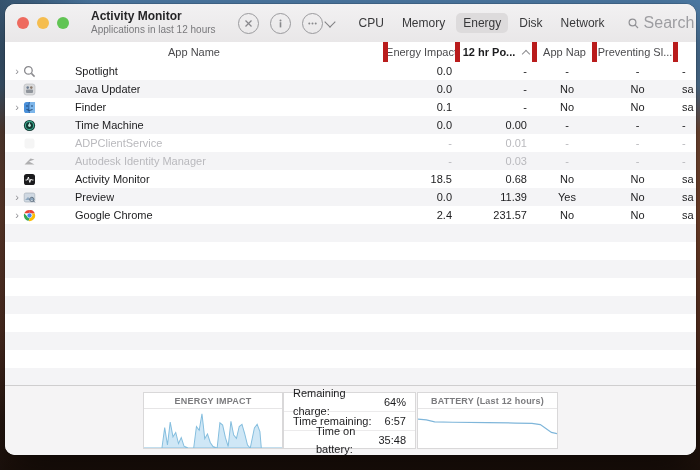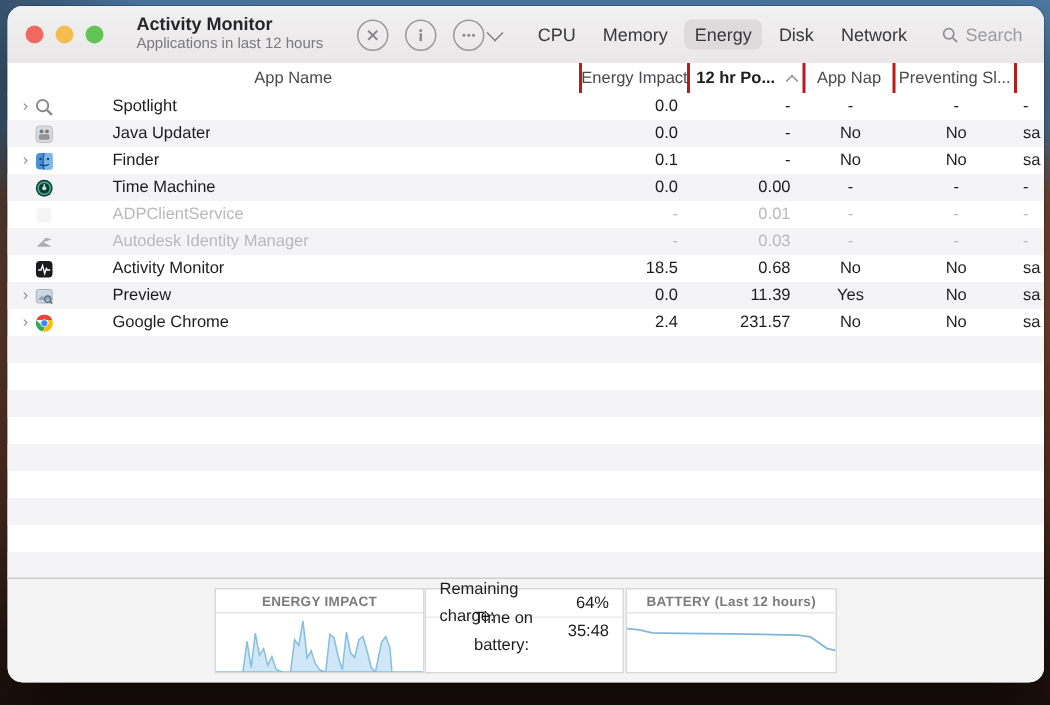--- a/index.html
+++ b/index.html
@@ -34,28 +34,28 @@
   .circle-btn{width:19px;height:19px;border:1.4px solid #9a9a9d;border-radius:50%;
     display:flex;align-items:center;justify-content:center;color:#88888b;}
   .circle-btn svg{display:block}
   .chev{width:7px;height:7px;border-right:1.6px solid #7f7f82;border-bottom:1.6px solid #7f7f82;
     transform:rotate(45deg);margin-left:3px;margin-top:-3px;}
   .tabs{display:flex;align-items:center;gap:4px;margin-left:18px;}
   .tab{font-size:12px;color:#39393b;padding:3px 7px;border-radius:5px;white-space:nowrap;}
   .tab.active{background:#dddbdc;}
   .search{display:flex;align-items:center;margin-left:16px;color:#929296;}
   .search svg{margin-right:5px;}
-  .search-text{font-size:12px;color:#9d9da1;text-align:right;}
+  .search-text{font-size:16px;color:#9d9da1;text-align:right;}
   
   .thead{
     position:absolute;left:0;top:38px;right:0;height:20px;background:#ffffff;
     border-bottom:1px solid #e4e3e4;display:flex;font-size:11px;color:#4a4a4d;
   }
   .th{display:flex;align-items:center;justify-content:center;height:100%;
-    border-right:2px solid #b91c1c;position:relative;box-sizing:border-box;white-space:nowrap;overflow:hidden;}
+    border-right:5px solid #b91c1c;position:relative;box-sizing:border-box;white-space:nowrap;overflow:hidden;}
   .th:last-child{border-right:none;}
   .th.sorted{font-weight:bold;color:#1d1d1f;}
   .sortcaret{width:5px;height:5px;border-left:1.4px solid #8d8d90;border-top:1.4px solid #8d8d90;
     transform:rotate(45deg);margin-left:8px;margin-top:3px;}
   
   .tbody{position:absolute;left:0;top:58px;right:0;bottom:69px;background:#fff;}
   .row{display:flex;height:18px;line-height:18px;font-size:11px;color:#1c1c1e;}
   .row.alt{background:#f4f4f6;}
   .row.dimmed{color:#b9b9bd;}
   .row.dimmed .appicon{opacity:.35;filter:grayscale(60%);}
@@ -352,20 +352,24 @@
             <path d="M 0,40 L 0,40.00 L 13,40.00 L 15,19.10 L 17,36.96 L 19,13.40 L 21,28.60 L 23,24.04 L 25,35.44 L 27,29.36 L 29,38.10 L 32,40.00 L 36,40.00 L 38,17.96 L 40,21.76 L 42,5.04 L 43,17.20 L 44,30.50 L 46,25.56 L 48,34.30 L 50,38.48 L 53,40.00 L 55,14.16 L 57,16.44 L 59,29.36 L 61,38.48 L 63,12.64 L 65,26.70 L 67,30.12 L 69,17.96 L 71,15.68 L 73,25.56 L 75,36.96 L 77,40.00 L 80,19.48 L 82,15.68 L 84,23.28 L 85,40.00 L 100,40.00 L 100,40 Z" fill="#cfe7f6" stroke="#85bede" stroke-width="1" vector-effect="non-scaling-stroke"></path>
           </svg>
         </div>
     </div>
     <div class="fbox stats-box" id="stats-box">
         <div class="statrow">
           <span class="statlabel">Remaining charge:</span>
           <span class="statvalue">64%</span>
         </div>
         <div class="statrow">
+          <span class="statlabel">Time remaining:</span>
+          <span class="statvalue">6:57</span>
+        </div>
+        <div class="statrow">
           <span class="statlabel">Time on battery:</span>
           <span class="statvalue">35:48</span>
         </div>
       </div>
     <div class="fbox battery-box">
       <div class="fbox-title">BATTERY (Last 12 hours)</div>
       <div class="fchart" id="battery-chart">
           <svg viewBox="0 0 100 40" preserveAspectRatio="none">
             <path d="M 0,10.40 L 6,11.20 L 12,13.20 L 25,13.60 L 50,14.00 L 70,14.40 L 82,14.80 L 88,16.00 L 92,20.00 L 96,24.00 L 100,25.20 " fill="none" stroke="#7fb6da" stroke-width="1.2" vector-effect="non-scaling-stroke"></path>
           </svg>

